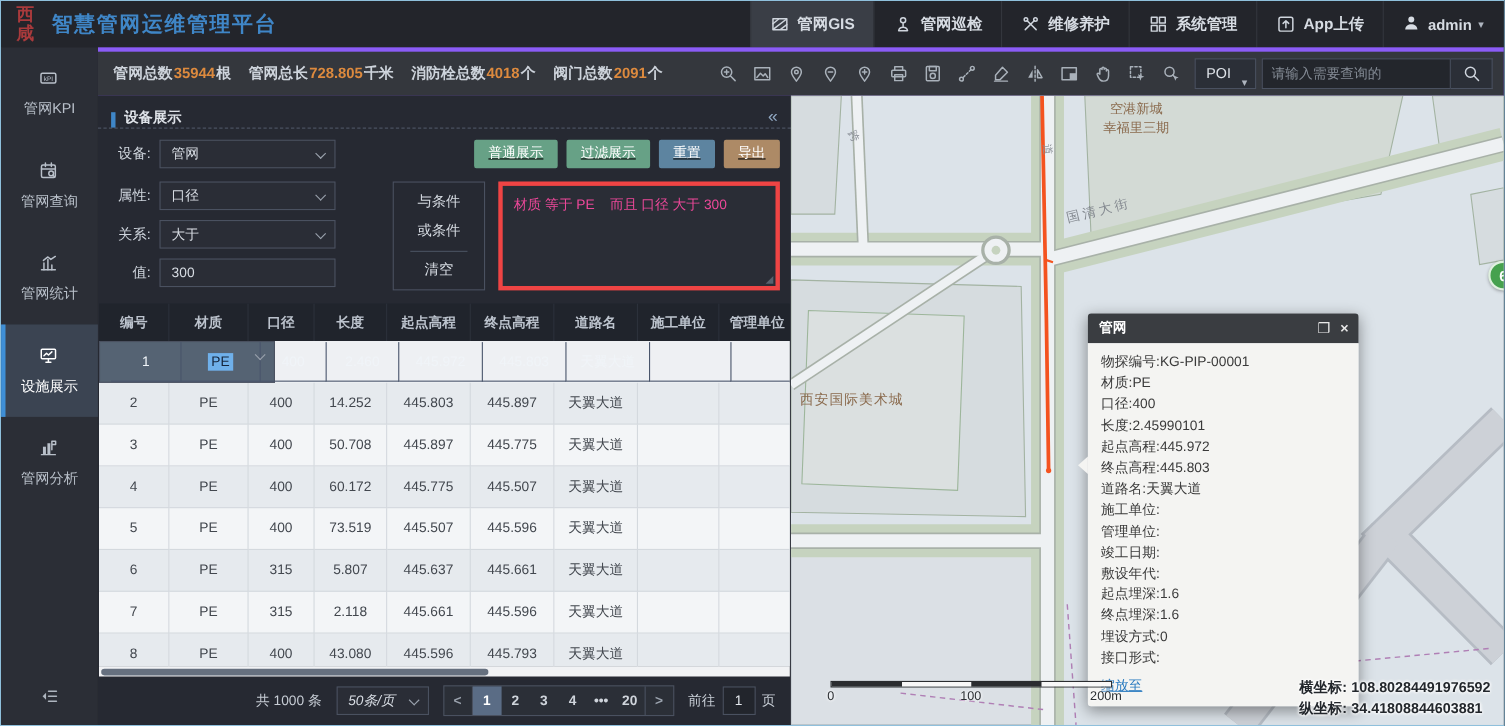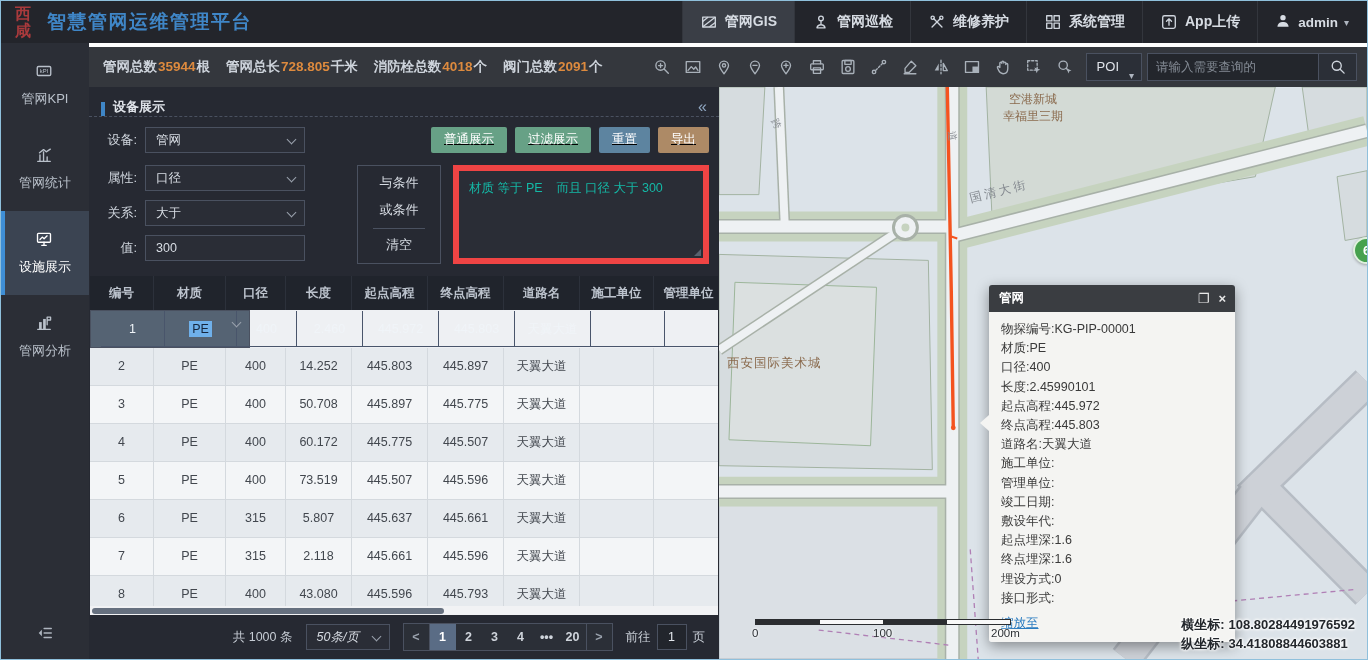--- a/index.html
+++ b/index.html
@@ -27,21 +27,21 @@
   .sidebar { width:88px; background:#2b2e36; position:relative; flex:0 0 88px; }
   .side-item { height:84px; display:flex; flex-direction:column; align-items:center; justify-content:center;
     gap:8px; color:#b9c0ca; font-size:13px; cursor:pointer; position:relative; }
   .side-item .si { width:20px; height:20px; }
   .side-item.active { background:#3b4452; color:#fff; }
   .side-item.active::before { content:""; position:absolute; left:0; top:0; bottom:0; width:4px; background:#3f8fd6; }
   .side-collapse { position:absolute; bottom:8px; left:0; right:0; height:36px; display:flex;
     align-items:center; justify-content:center; color:#aeb5bf; cursor:pointer; }
 
   .main-col { flex:1; display:flex; flex-direction:column; min-width:0; }
-  .statsbar { height:44px; padding-top:4px; background:#ffffff; flex:0 0 44px; }
+  .statsbar { height:44px; padding-top:4px; background:#8b5cf6; flex:0 0 44px; }
   .statsbar-in { height:40px; background:#34373d; display:flex; align-items:center; padding:0 10px 0 14px; }
   .stat { display:flex; align-items:baseline; margin-right:16px; font-size:13.5px; font-weight:bold; color:#ced4dc; white-space:nowrap; }
   .stat b { color:#dd8a3e; font-weight:bold; margin:0 1px; }
   .tools { margin-left:auto; display:flex; align-items:center; gap:13px; margin-right:12px; }
   .tool { width:18px; height:18px; color:#a9b1ba; cursor:pointer; display:flex; }
   .poi { position:relative; height:28px; line-height:26px; border:1px solid #4a5160; background:#2b2f37;
     color:#dfe3e9; font-size:13px; padding:0 22px 0 10px; margin-right:5px; cursor:pointer; }
   .poi .caret { position:absolute; right:7px; top:9px; }
   .search-input { width:172px; height:28px; background:#23262c; border:1px solid #4a5160; color:#e1e5ea;
     font-size:12.5px; padding:0 8px; outline:none; font-family:inherit; }
@@ -71,21 +71,21 @@
   .btn-green { background:#67a186; }
   .btn-blue { background:#5d84a0; }
   .btn-tan { background:#ad8a66; }
   .fbottom { display:flex; gap:12px; padding:12px 10px; height:124px; }
   .fcol { display:flex; flex-direction:column; gap:9px; width:246px; flex:0 0 246px; }
   .fcol .r { display:flex; align-items:center; gap:8px; }
   .cond-btns { width:84px; flex:0 0 84px; border:1px solid #4a5160; display:flex; flex-direction:column;
     align-items:center; justify-content:space-around; padding:4px 0; }
   .cond-btn { background:none; border:none; color:#d6dbe2; font-size:13px; cursor:pointer; font-family:inherit; }
   .cond-btn.sep { border-top:1px solid #4a5160; padding-top:7px; width:64%; }
-  .cond-box { flex:1; border:6px solid #ef4444; background:#2a2d36; color:#14b8a6; font-size:12.5px;
+  .cond-box { flex:1; border:4px solid #ef4444; background:#2a2d36; color:#ec4899; font-size:12.5px;
     padding:8px 10px; white-space:pre-wrap; position:relative; line-height:18px; }
   .cond-box::after { content:""; position:absolute; right:2px; bottom:2px; width:0; height:0;
     border-left:7px solid transparent; border-bottom:7px solid #59626f; }
 
   
   .table { margin:0 1px; }
   .thead, .trow { display:grid; grid-template-columns:64px 72px 60px 66px 76px 76px 76px 74px 70px; }
   .thead { background:#20242c; height:34px; }
   .th { color:#bcc3cd; font-size:12.5px; font-weight:bold; line-height:34px; text-align:center;
     overflow:hidden; white-space:nowrap; border-right:1px solid #2c313b; }
@@ -230,20 +230,29 @@
       <div id="side-items">
           <div class="side-item">
             <span class="si"><svg viewBox="0 0 20 20" width="18" height="18" fill="none" stroke="currentColor" stroke-width="1.5" stroke-linecap="round" stroke-linejoin="round">
                 <rect x="2.5" y="5" width="15" height="10" rx="1.5"></rect>
                 <text x="10" y="12.6" font-size="6.5" text-anchor="middle" fill="currentColor" stroke="none">kPI</text>
               </svg></span>
             <div>管网KPI</div>
           </div>
           <div class="side-item">
             <span class="si"><svg viewBox="0 0 20 20" width="18" height="18" fill="none" stroke="currentColor" stroke-width="1.5" stroke-linecap="round" stroke-linejoin="round">
+                <rect x="3" y="4.5" width="14" height="12.5" rx="1.5"></rect>
+                <path d="M3 8.5 h14 M7 2.5 v3.5 M13 2.5 v3.5"></path>
+                <circle cx="12.8" cy="13" r="2.4"></circle>
+                <path d="M14.5 14.7 l1.5 1.5"></path>
+              </svg></span>
+            <div>管网查询</div>
+          </div>
+          <div class="side-item">
+            <span class="si"><svg viewBox="0 0 20 20" width="18" height="18" fill="none" stroke="currentColor" stroke-width="1.5" stroke-linecap="round" stroke-linejoin="round">
                 <path d="M3 17 h14"></path>
                 <path d="M5.5 17 V10 M9.5 17 V6.5 M13.5 17 V12"></path>
                 <path d="M5 7.5 L9.5 4 l3 2.5 L17 3.5"></path>
               </svg></span>
             <div>管网统计</div>
           </div>
           <div class="side-item active">
             <span class="si"><svg viewBox="0 0 20 20" width="18" height="18" fill="none" stroke="currentColor" stroke-width="1.5" stroke-linecap="round" stroke-linejoin="round">
                 <rect x="2.8" y="3.8" width="14.4" height="9.8" rx="1"></rect>
                 <path d="M5.5 10.5 l2.6-2.6 2 1.8 3.4-3.2"></path>

